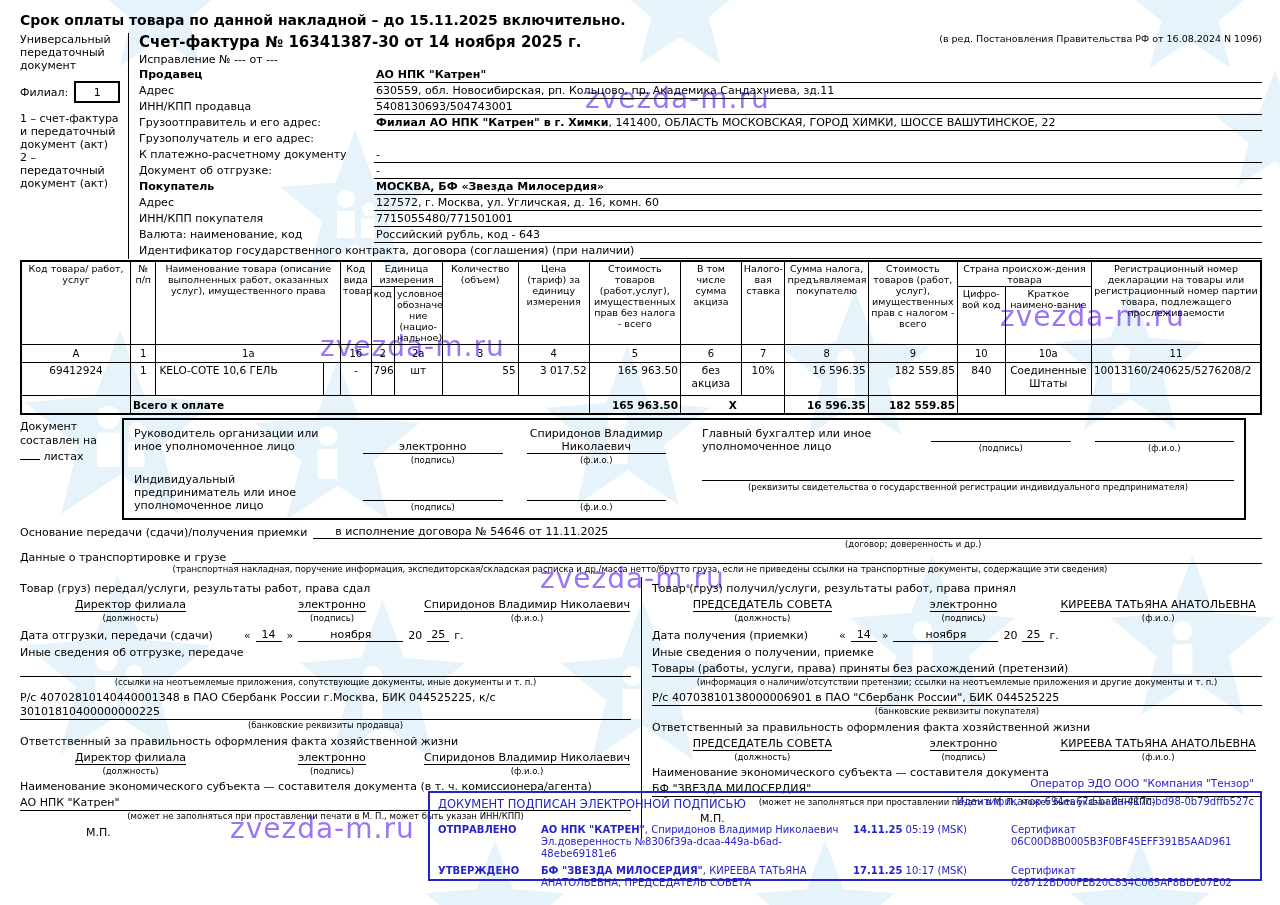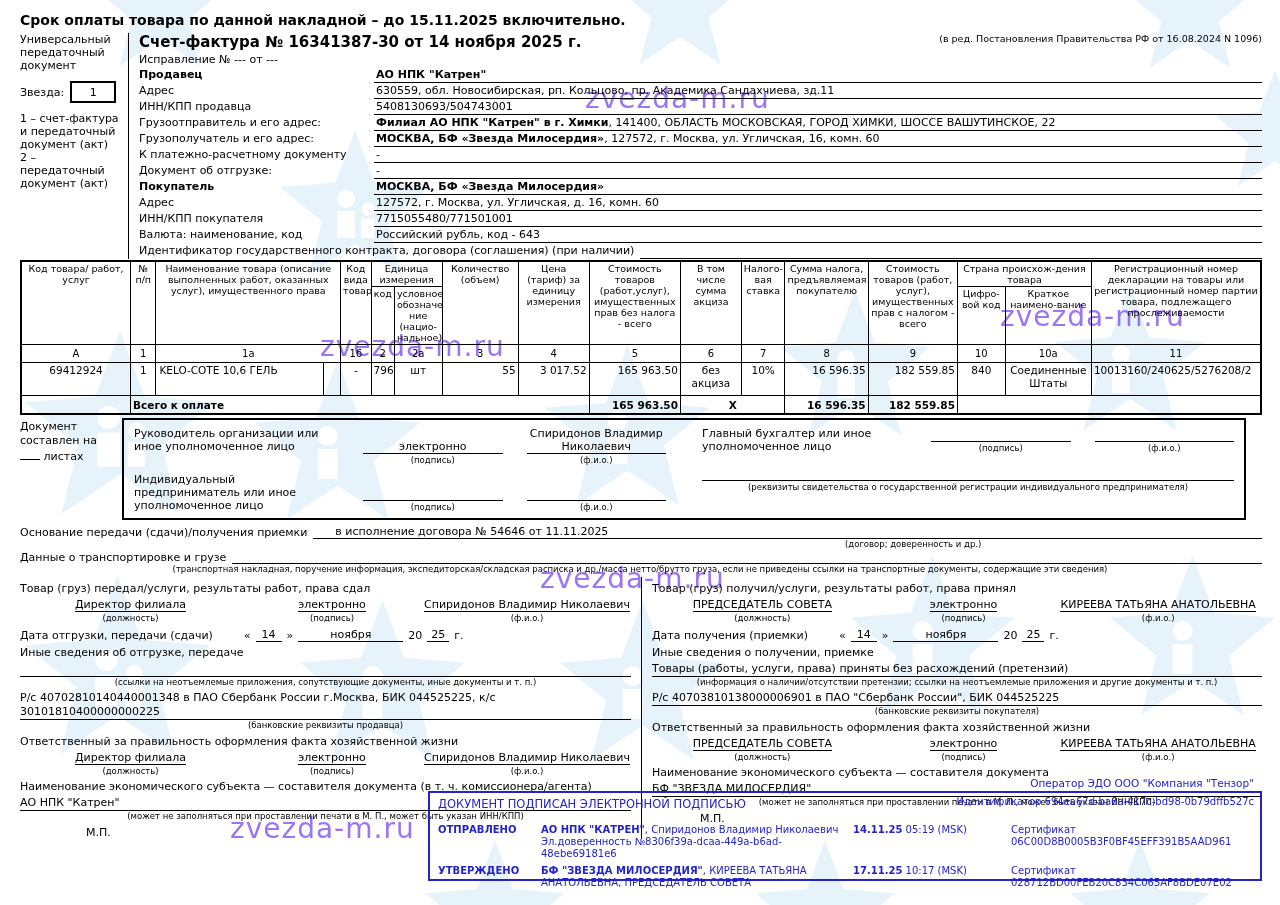--- a/index.html
+++ b/index.html
@@ -175,21 +175,21 @@
     <div class="wm-text" style="left:1000px;top:300px;">zvezda-m.ru</div>
   </div>
 
   <div class="content">
     <div class="due">Срок оплаты товара по данной накладной – до 15.11.2025 включительно.</div>
 
     <div class="hdr">
       <div class="side">
         <div>Универсальный передаточный документ</div>
         <div class="status-row">
-          <span>Звезда:</span>
+          <span>Филиал:</span>
           <span class="status-box">1</span>
         </div>
         <div>1 – счет-фактура и передаточный документ (акт)</div>
         <div>2 – передаточный документ (акт)</div>
       </div>
       <div class="hmain">
         <div class="trow">
           <div class="title">Счет-фактура № 16341387-30 от 14 ноября 2025 г.</div>
           <div class="appendix">
             <div>(в ред. Постановления Правительства РФ от 16.08.2024 N 1096)</div>
@@ -208,21 +208,20 @@
         <div class="frow">
           <div class="flabel">ИНН/КПП продавца</div>
           <div class="fvalue"><b></b><span>5408130693/504743001</span></div>
         </div>
         <div class="frow">
           <div class="flabel">Грузоотправитель и его адрес:</div>
           <div class="fvalue"><b>Филиал АО НПК "Катрен" в г. Химки</b><span>, 141400, ОБЛАСТЬ МОСКОВСКАЯ, ГОРОД ХИМКИ, ШОССЕ ВАШУТИНСКОЕ, 22</span></div>
         </div>
         <div class="frow">
           <div class="flabel">Грузополучатель и его адрес:</div>
-          <div class="fvalue"><b>МОСКВА, БФ «Звезда Милосердия»</b><span>, 127572, г. Москва, ул. Угличская, 16, комн. 60</span></div>
         </div>
         <div class="frow">
           <div class="flabel">К платежно-расчетному документу</div>
           <div class="fvalue"><b></b><span>-</span></div>
         </div>
         <div class="frow">
           <div class="flabel">Документ об отгрузке:</div>
           <div class="fvalue"><b></b><span>-</span></div>
         </div>
         <div class="frow">

